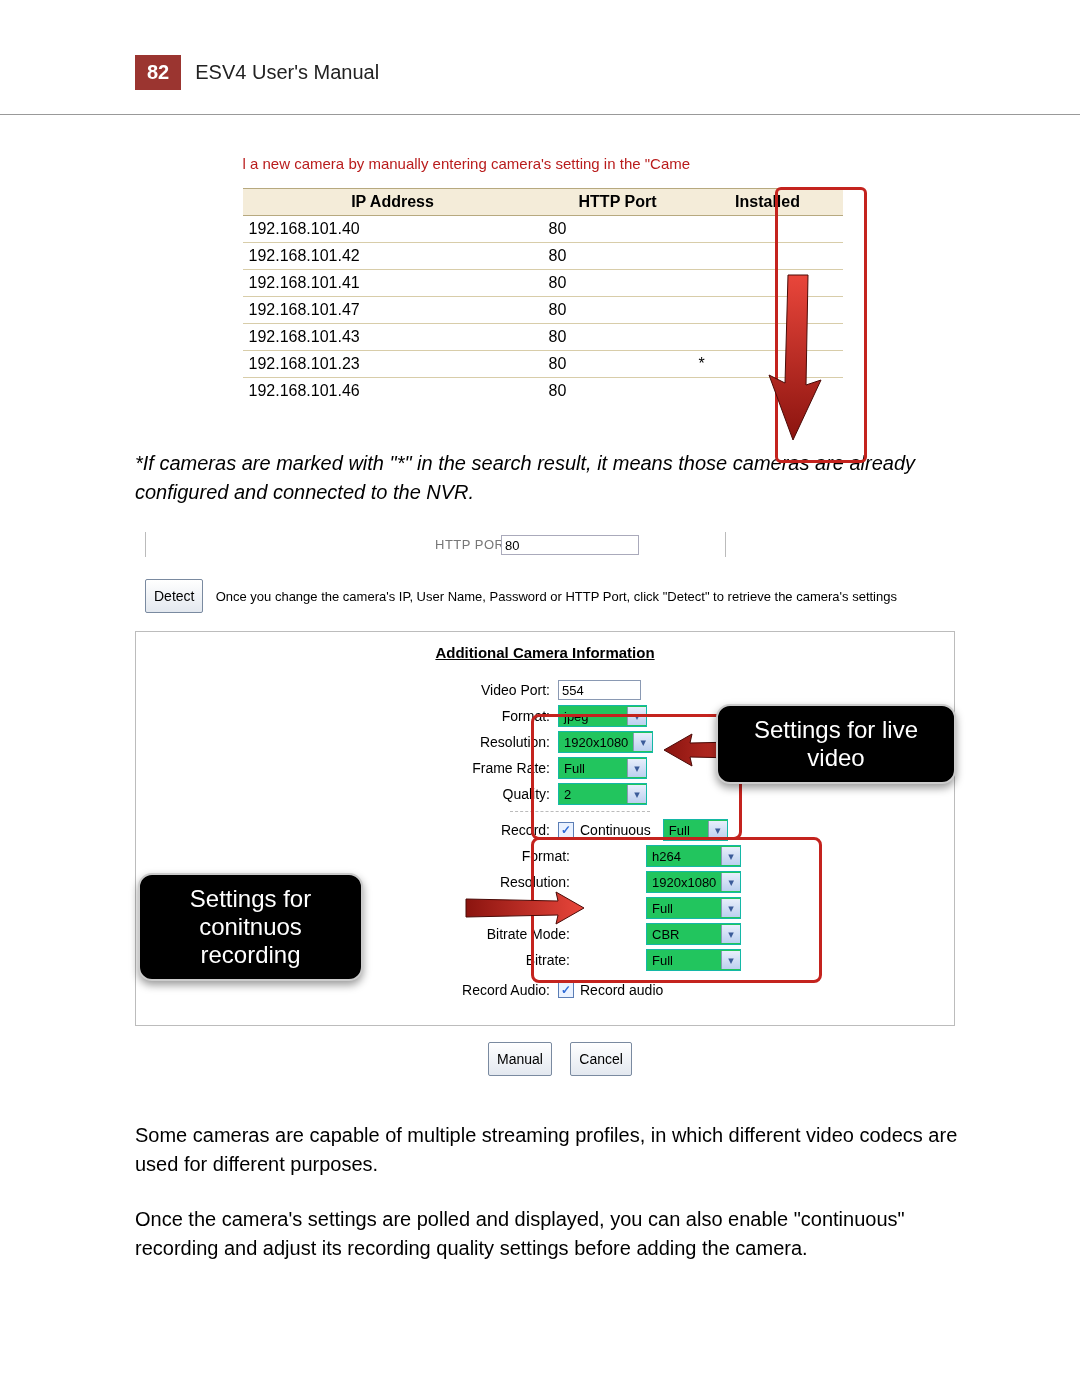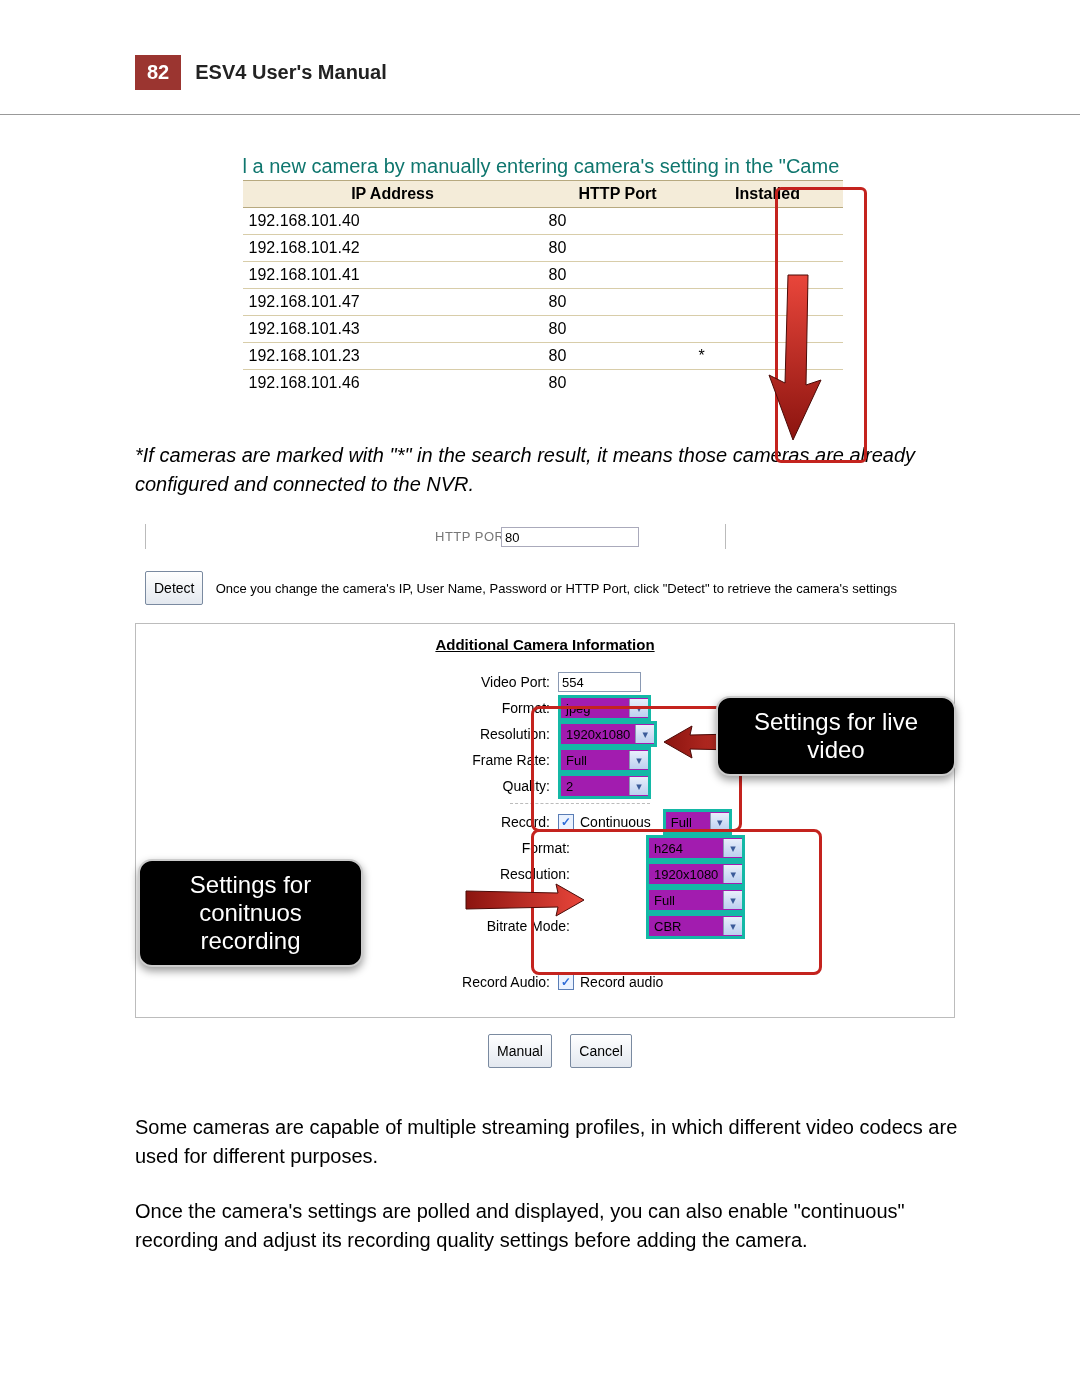--- a/index.html
+++ b/index.html
@@ -1,25 +1,25 @@
 <!DOCTYPE html>
 <html><head>
 <meta charset="utf-8">
 <style>
   html,body{margin:0;padding:0;background:#fff;font-family:Verdana,Arial,sans-serif;color:#000}
   .page{width:1080px;height:1397px;position:relative;margin:0 auto;background:#fff;box-sizing:border-box}
   .inner{padding:55px 110px 0 135px}
   .hdr{display:flex;align-items:stretch;margin-bottom:24px}
   .hdr-num{background:#9b3530;color:#fff;font-weight:bold;font-size:20px;padding:6px 12px}
-  .hdr-ttl{font-weight:bold;font-size:20px;padding:6px 14px;color:#222}
+  .hdr-ttl{font-weight:normal;font-size:20px;padding:6px 14px;color:#222}
   .hdr-line{height:1px;background:#999;margin:0 -110px 40px -135px}
 
   
   .shot1{position:relative;width:620px;margin:0 auto 45px auto;font-family:Arial,sans-serif}
-  .shot1 .intro{font-size:20px;color:#0f766e;margin-bottom:2px;white-space:nowrap;overflow:hidden}
+  .shot1 .intro{font-size:15px;color:#b91c1c;margin-bottom:16px;white-space:nowrap;overflow:hidden}
   table.cam{width:600px;border-collapse:collapse;font-size:16px}
   table.cam th{background:#f4ecd9;border-top:1px solid #b7a97f;border-bottom:1px solid #b7a97f;text-align:center;padding:4px 6px}
   table.cam td{border-bottom:1px solid #d8cda9;padding:4px 6px}
   table.cam tr:last-child td{border-bottom:none}
   .redbox1{position:absolute;right:-4px;top:32px;width:86px;height:270px;border:3px solid #c4231e;border-radius:6px;pointer-events:none}
   .arrow1{position:absolute;right:40px;top:120px;pointer-events:none}
 
   .note{font-style:italic;font-size:20px;line-height:1.45;color:#000;margin-bottom:30px}
 
   
@@ -33,33 +33,33 @@
   .detect-row{margin:12px 0 18px 10px}
   .btn{display:inline-block;border:1px solid #7a8aa0;background:linear-gradient(#fff,#e3e8ef);padding:8px 8px;font-size:14px;border-radius:2px;cursor:pointer}
   .detect-note{font-size:13px;display:inline-block;margin-left:8px}
 
   .panel{border:1px solid #bcbcbc;background:#fff;padding:12px 14px 22px 14px;width:820px;box-sizing:border-box;position:relative}
   .panel h4{text-align:center;font-weight:bold;font-size:15px;margin:0 0 16px 0;text-decoration:underline}
   .form-row{display:flex;align-items:center;height:26px;font-size:14px}
   .form-row .lbl{width:400px;text-align:right;padding-right:8px}
   .form-row .lbl2{width:420px;text-align:right;padding-right:8px}
   .form-row input[type=text]{border:1px solid #8a99b3;height:18px;font-size:13px;padding:0 3px}
-  .sel{display:inline-flex;align-items:center;border:3px solid #14b8a6;height:20px;font-size:13px;background:#a21caf}
+  .sel{display:inline-flex;align-items:center;border:1px solid #14b8a6;height:20px;font-size:13px;background:#22c55e}
   .sel span{padding:0 5px;min-width:58px}
   .sel .dd{width:18px;height:18px;background:linear-gradient(#e8eefb,#bcd0f0);border-left:1px solid #8a99b3;display:flex;align-items:center;justify-content:center;color:#3b5b99;font-size:11px}
   .chk{display:inline-flex;align-items:center;gap:6px;font-size:14px}
   .chk .box{width:14px;height:14px;border:1px solid #5a7db5;background:#eaf2ff;display:flex;align-items:center;justify-content:center;color:#2e6bd6;font-size:12px;font-weight:bold}
   .cut{height:1px;border-top:1px dashed #bbb;margin:4px 0 4px 360px;width:140px}
 
   .bottom-btns{text-align:center;margin-top:16px}
 
   
   .bubble{position:absolute;background:#000;border:2px solid #ccc;border-radius:14px;padding:10px 18px;color:#fff;font-size:24px;text-align:center;box-shadow:0 4px 8px rgba(0,0,0,0.4)}
   .bubble.live{right:-2px;top:72px;width:200px}
-  .bubble.rec{left:2px;top:235px;width:185px}
+  .bubble.rec{left:2px;top:241px;width:185px}
 
   .redbox-live{position:absolute;left:395px;top:82px;width:205px;height:120px;border:3px solid #c4231e;border-radius:8px;pointer-events:none}
   .redbox-rec{position:absolute;left:395px;top:205px;width:285px;height:140px;border:3px solid #c4231e;border-radius:8px;pointer-events:none}
   .arrow-live{position:absolute;left:528px;top:100px;pointer-events:none}
   .arrow-rec{position:absolute;left:328px;top:258px;pointer-events:none}
 
   
   .body-p{font-size:20px;line-height:1.45;margin:0 0 26px 0}
 
   svg.arrow{overflow:visible}
@@ -235,20 +235,21 @@
         <div class="form-row">
             <div class="lbl2">Bitrate Mode:</div>
           <div style="width:68px"></div>
           <div class="sel">
               <span style="min-width:64px">CBR</span>
               <div class="dd">▾</div>
             </div>
           </div>
 
         <div class="form-row">
+            <div class="lbl2">Bitrate:</div>
           <div style="width:68px"></div>
           <div class="sel">
               <span style="min-width:64px">Full</span>
               <div class="dd">▾</div>
             </div>
           </div>
 
         <div class="form-row" style="margin-top:4px">
           <div class="lbl" style="width:400px">Record Audio:</div>
           <div class="chk">

